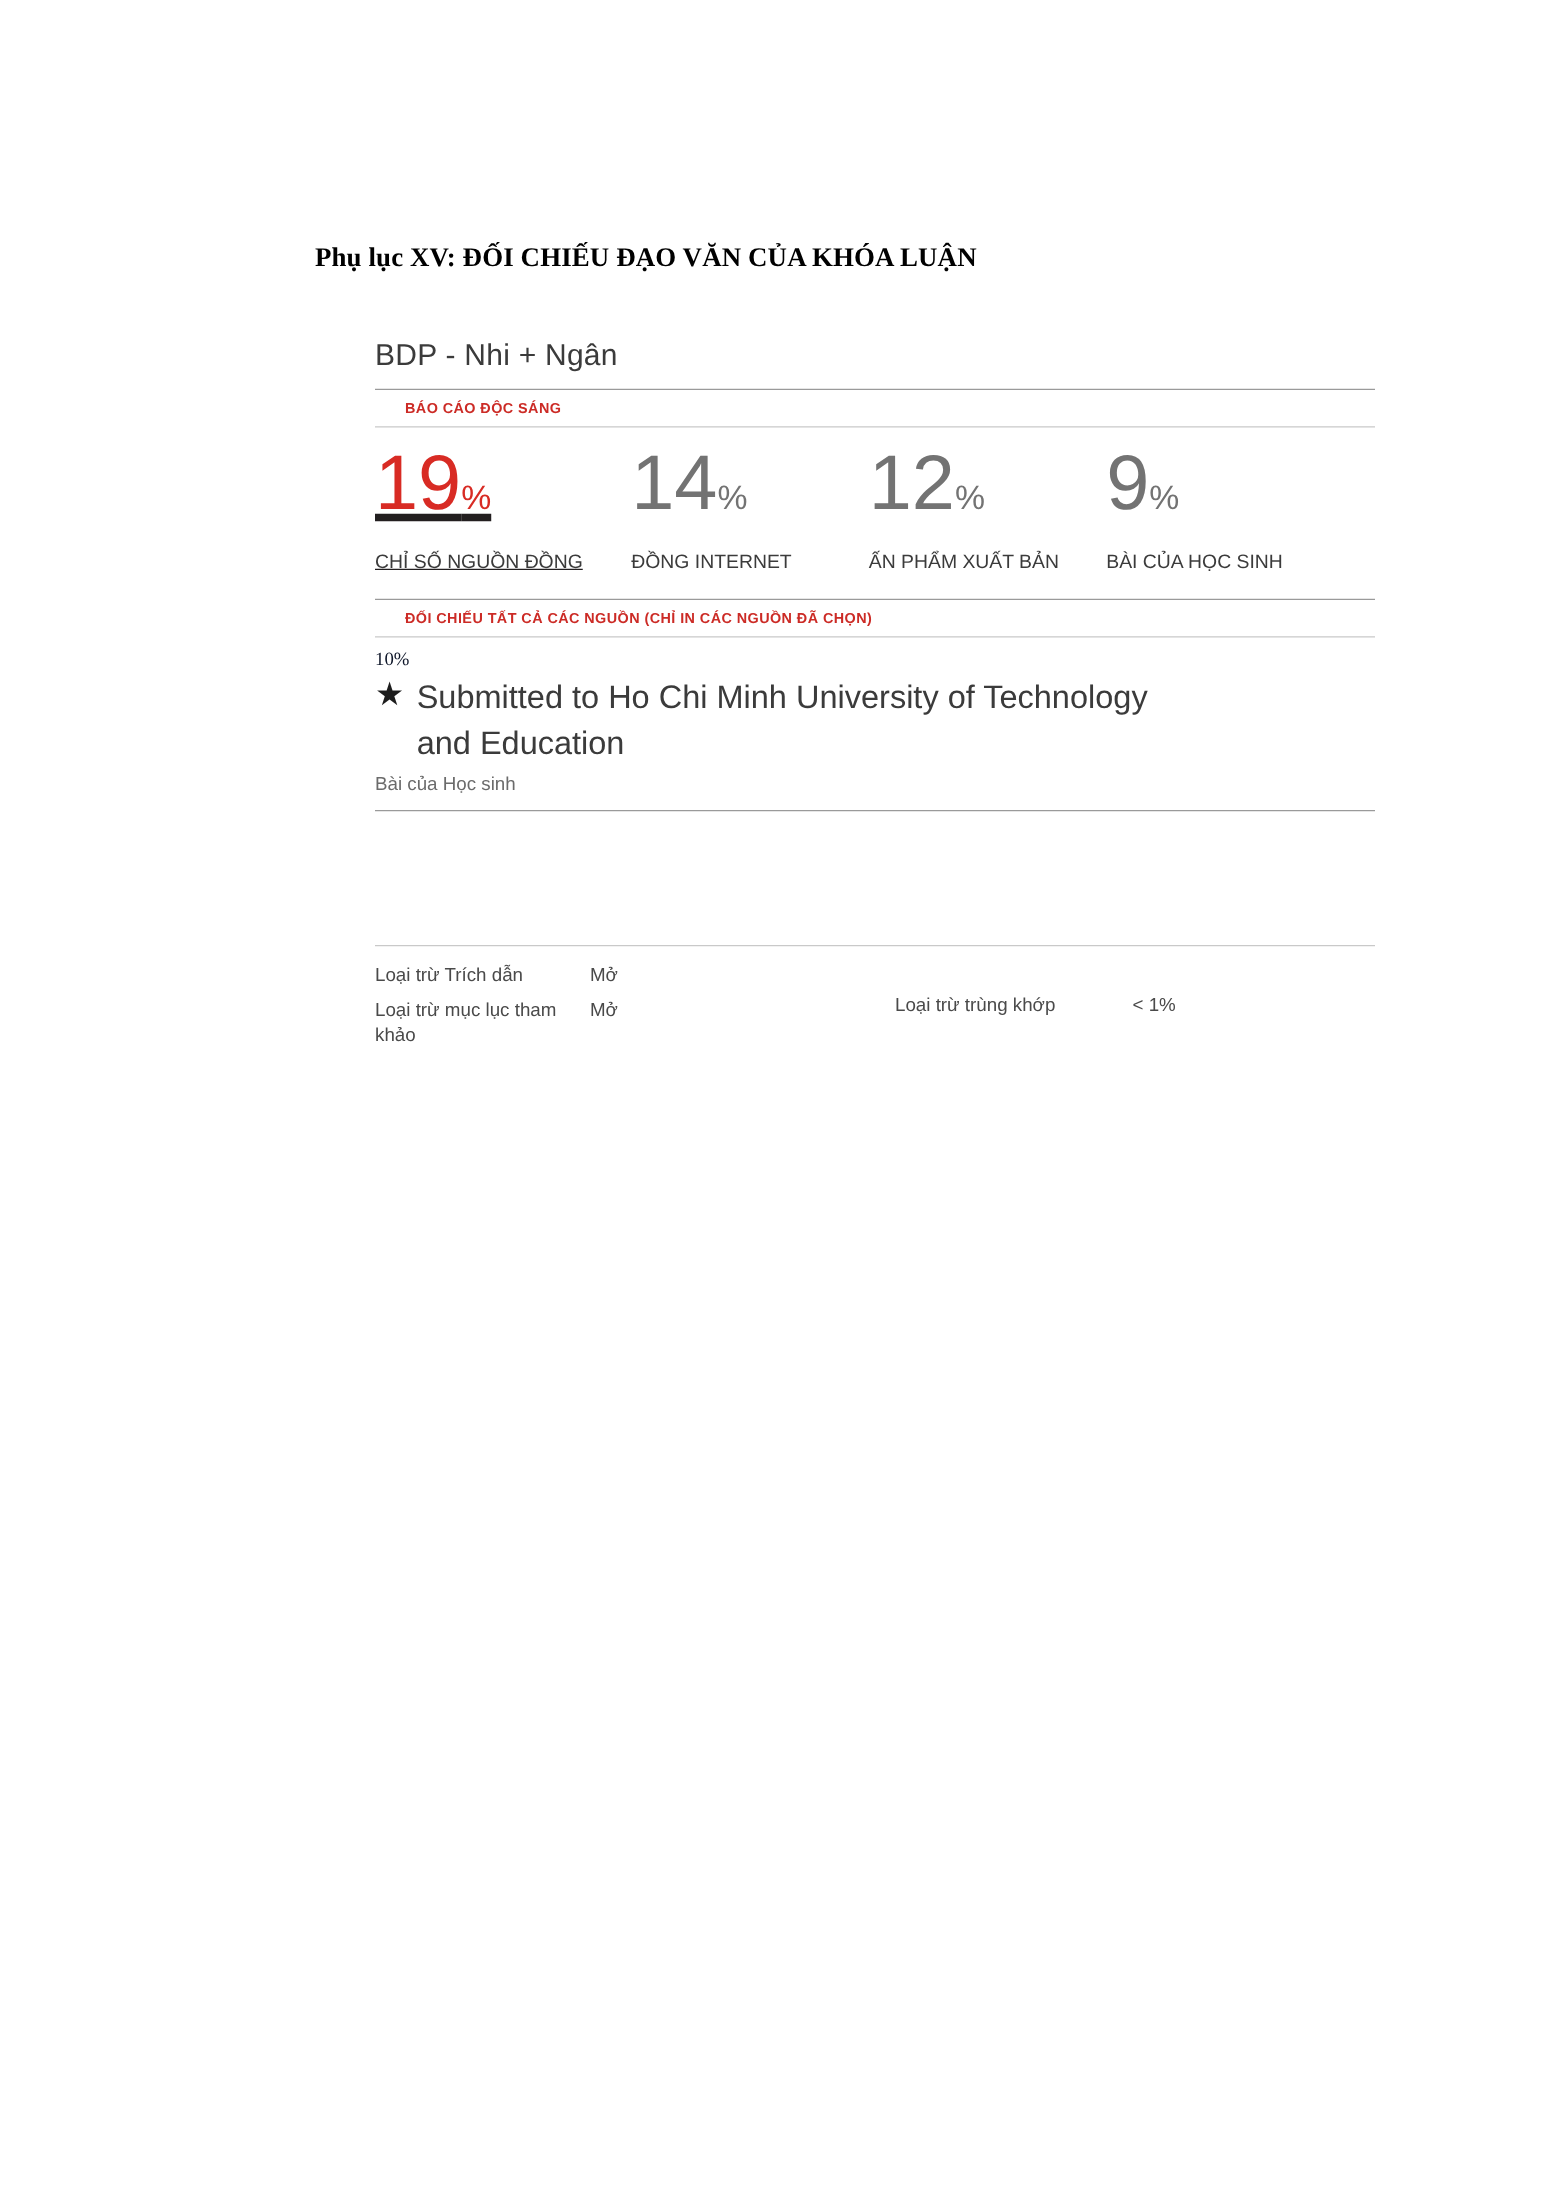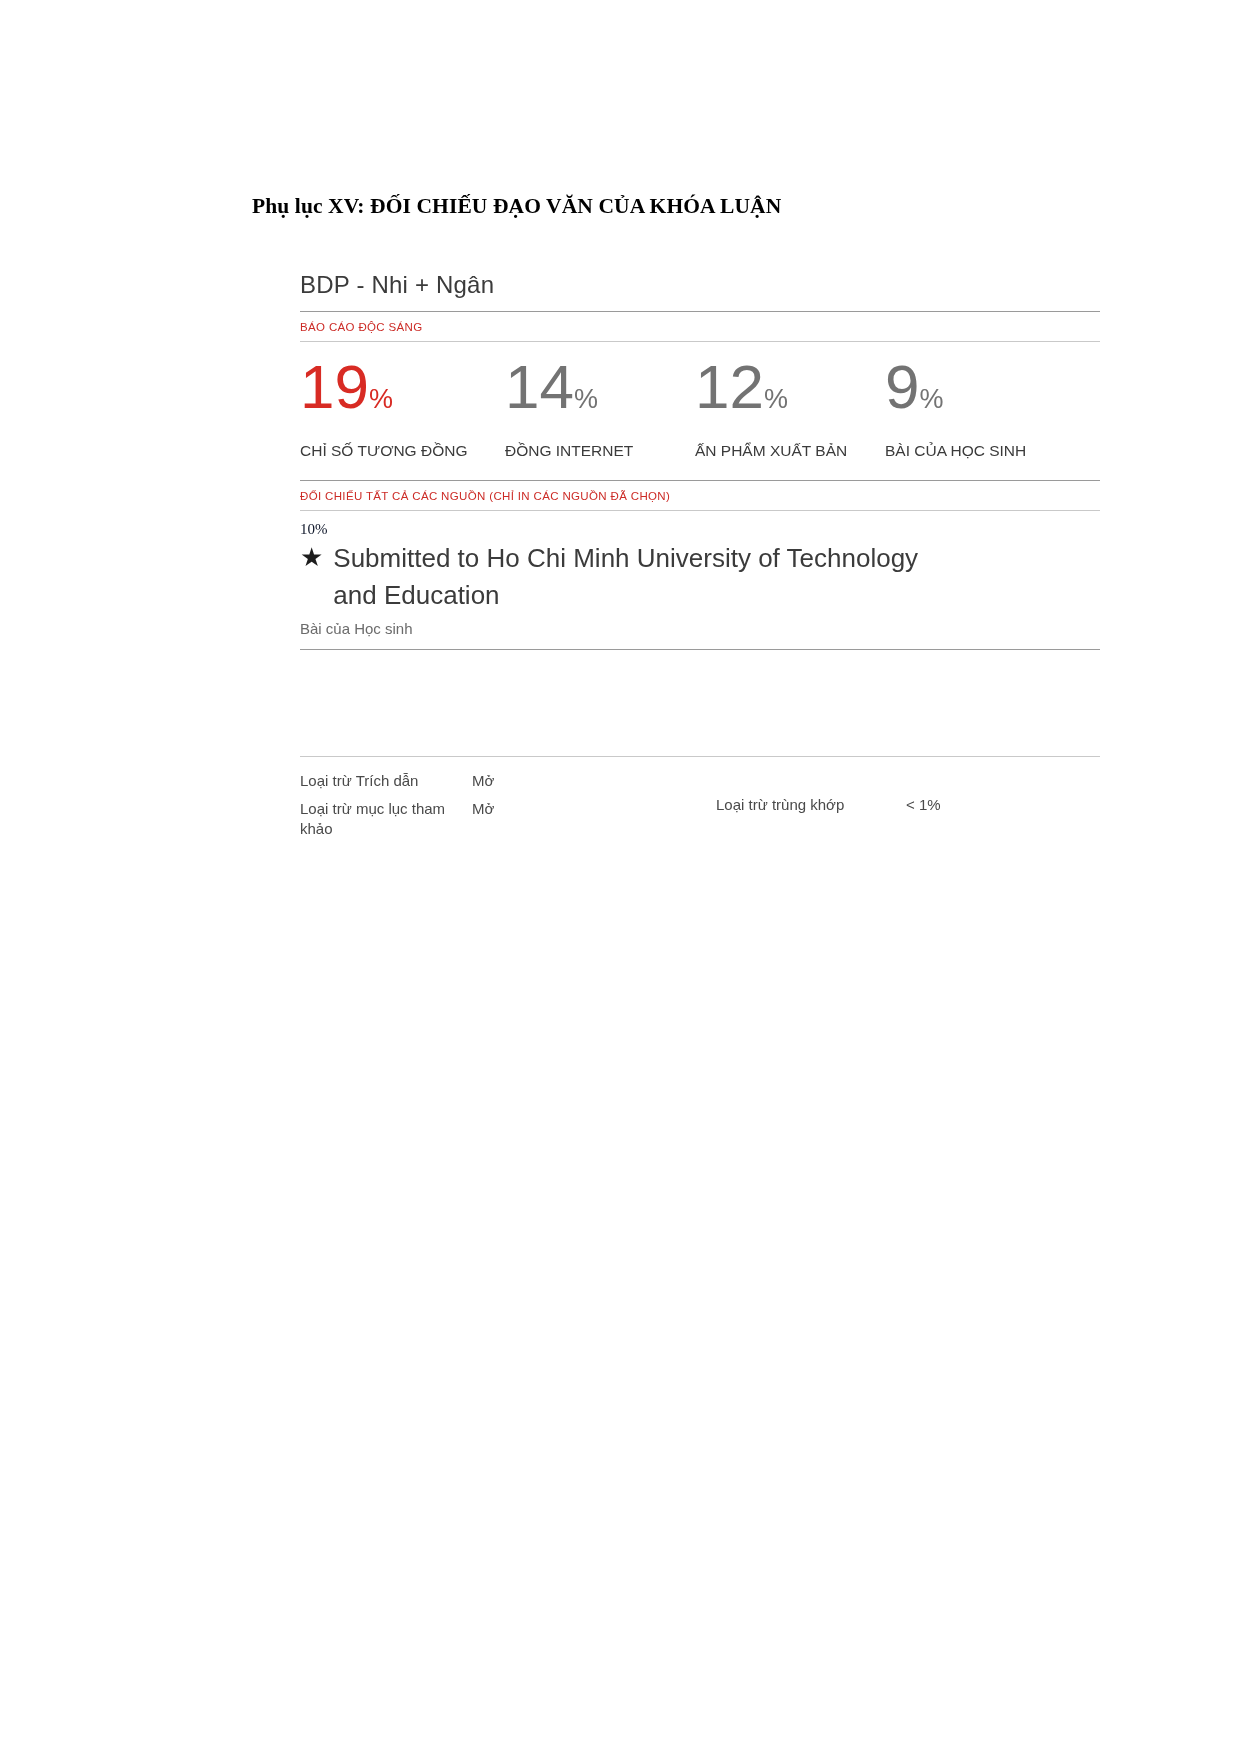--- a/index.html
+++ b/index.html
@@ -61,36 +61,37 @@
   }
   .rule-light {
     height: 1px;
     background: #c9c9c9;
     width: 100%;
   }
 
   .section-label {
     font-family: "Liberation Sans", sans-serif;
     font-size: 11.5px;
-    font-weight: 400;
+    font-weight: 700;
     color: #cc2b26;
     letter-spacing: 0.35px;
     padding: 9px 0 8px 0;
+    margin-left: 24px;
   }
 
   
   .scores {
     display: flex;
     align-items: flex-start;
     padding: 14px 0 6px 0;
   }
   .score-block {
     display: block;
   }
-  .score-block.b1 { width: 205px; }
+  .score-block.b1 { width: 205px; text-decoration: underline; }
   .score-block.b2 { width: 190px; }
   .score-block.b3 { width: 190px; }
   .score-block.b4 { width: 180px; }
 
   .score-value {
     font-family: "Liberation Sans", sans-serif;
     font-weight: 400;
     font-size: 62px;
     line-height: 62px;
     color: #737373;
@@ -193,21 +194,21 @@
     <div class="report-title">BDP - Nhi + Ngân</div>
     <div class="rule"></div>
 
     <div class="section-label">BÁO CÁO ĐỘC SÁNG</div>
     <div class="rule-light"></div>
 
     <div class="scores">
 
       <div class="score-block b1">
         <div class="score-value primary"><span>19</span><span class="pct">%</span></div>
-        <div class="score-caption">CHỈ SỐ TƯƠNG ĐỒNG</div>
+        <div class="score-caption">CHỈ SỐ NGUỒN ĐỒNG</div>
       </div>
 
       <div class="score-block b2">
         <div class="score-value"><span>14</span><span class="pct">%</span></div>
         <div class="score-caption">ĐỒNG INTERNET</div>
       </div>
 
       <div class="score-block b3">
         <div class="score-value"><span>12</span><span class="pct">%</span></div>
         <div class="score-caption">ẤN PHẨM XUẤT BẢN</div>

